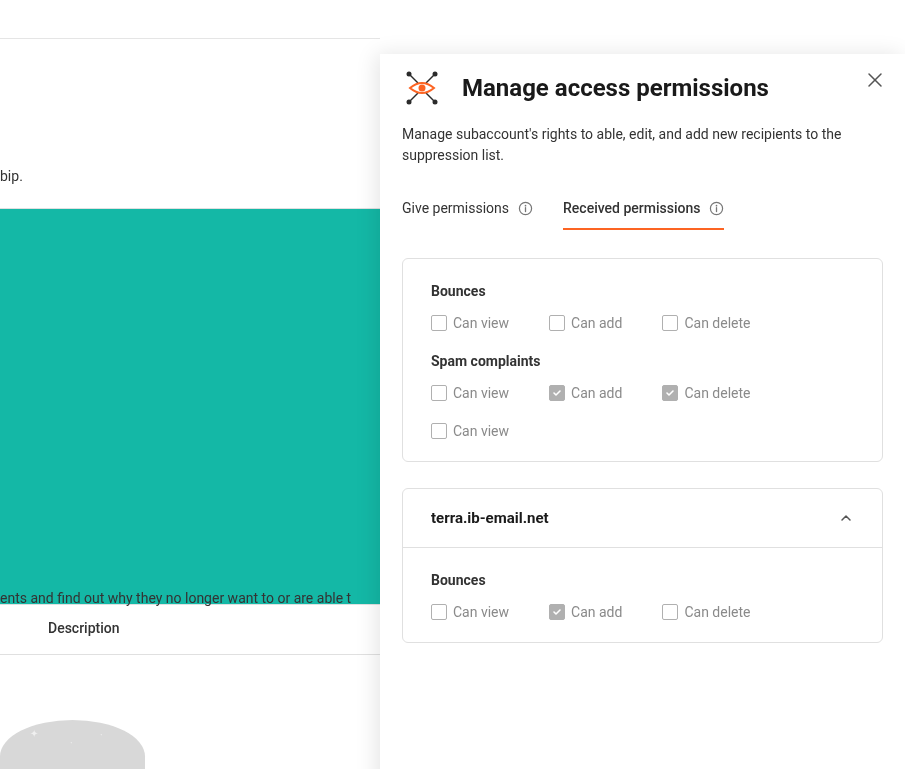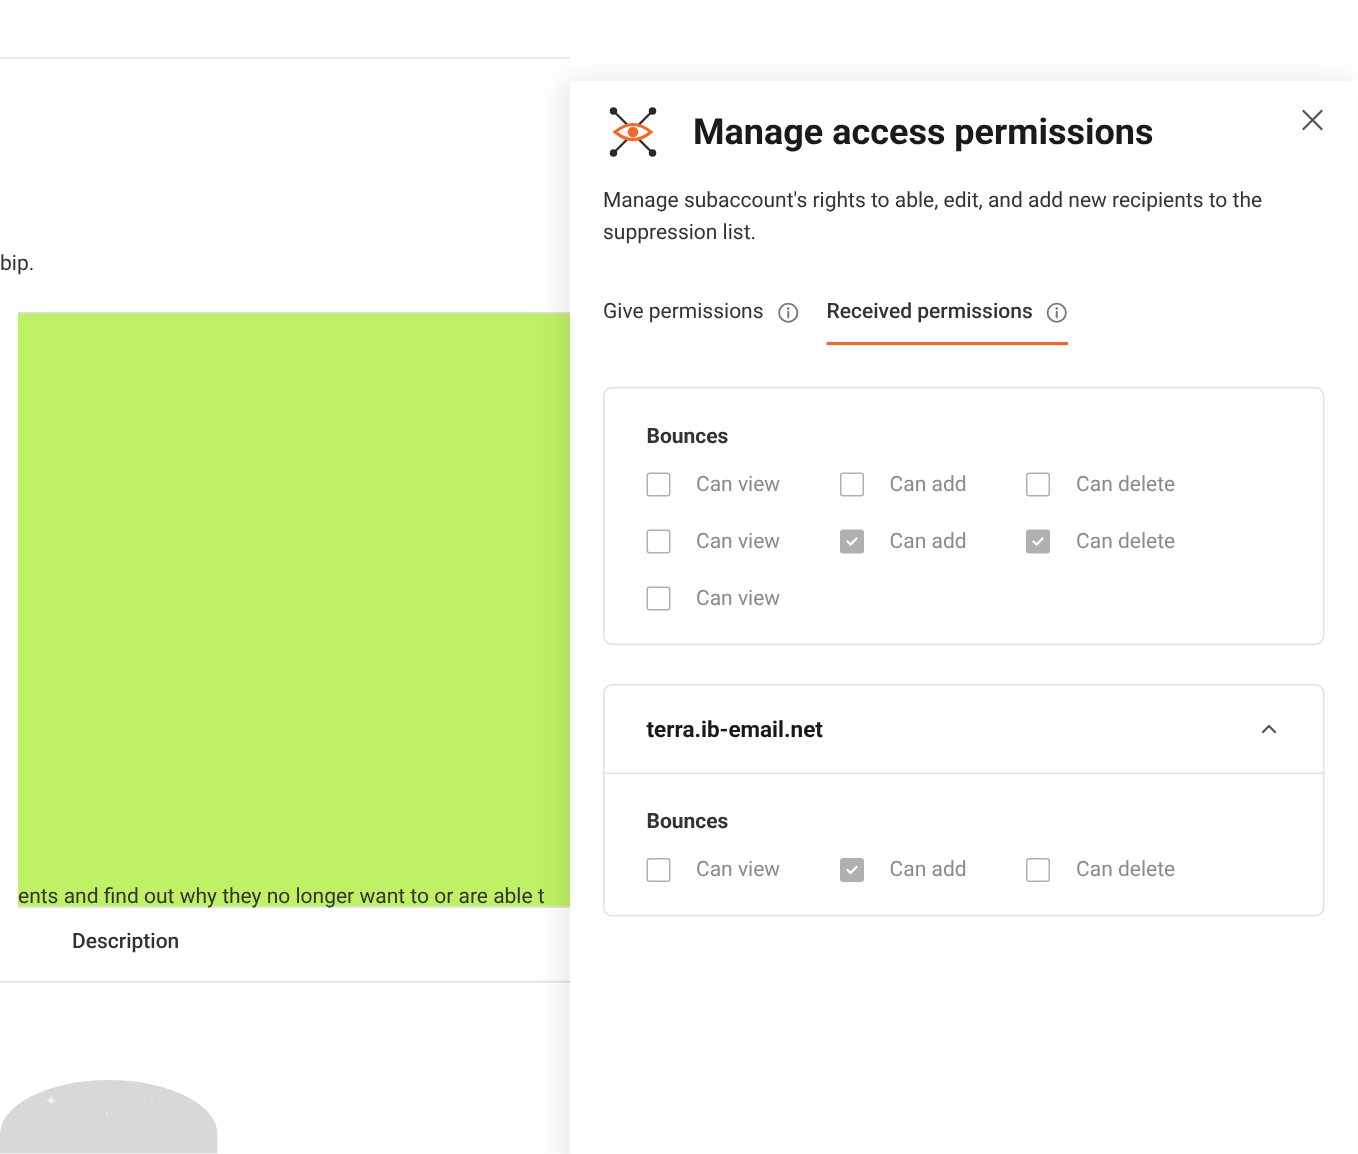--- a/index.html
+++ b/index.html
@@ -33,24 +33,24 @@
     .bg-frag1 {
       position: absolute;
       top: 168px;
       left: 0px;
       font-size: 14px;
       color: #333;
     }
     .bg-gray-panel {
       position: absolute;
       top: 208px;
-      left: 12px;
+      left: 0;
       width: 452px;
       height: 397px;
-      background: #bef264;
+      background: #14b8a6;
       border-top: 1px solid #e0e0e0;
       border-bottom: 1px solid #e0e0e0;
     }
     .bg-frag2 {
       position: absolute;
       top: 381px;
       left: 0px;
       font-size: 14px;
       color: #333;
       white-space: nowrap;
@@ -133,21 +133,21 @@
 
     .panel-subtitle {
       font-size: 14px;
       color: #333;
       line-height: 1.5;
       margin-bottom: 34px;
     }
 
     .tabs {
       display: flex;
-      gap: 18px;
+      gap: 30px;
       margin-bottom: 28px;
       align-items: center;
       text-align: center;
     }
     .tab {
       display: flex;
       align-items: center;
       gap: 8px;
       font-size: 14px;
       color: #333;
@@ -208,21 +208,21 @@
       color: #333;
       margin-bottom: 16px;
     }
     .perm-row {
       display: flex;
       gap: 40px;
     }
     .perm-item {
       display: flex;
       align-items: center;
-      gap: 17px;
+      gap: 6px;
     }
     .checkbox {
       width: 16px;
       height: 16px;
       border: 1.5px solid #b0b0b0;
       border-radius: 2px;
       display: inline-flex;
       align-items: center;
       justify-content: center;
       flex-shrink: 0;
@@ -322,20 +322,21 @@
             <span class="perm-label">Can add</span>
           </div>
           <div class="perm-item">
             <span class="checkbox"></span>
             <span class="perm-label">Can delete</span>
           </div>
         </div>
       </div>
 
       <div class="perm-section">
+        <div class="perm-heading">Spam complaints</div>
         <div class="perm-row">
           <div class="perm-item">
             <span class="checkbox"></span>
             <span class="perm-label">Can view</span>
           </div>
           <div class="perm-item">
             <span class="checkbox checked">
               <svg width="10" height="10" viewBox="0 0 10 10">
                   <polyline points="2,5 4,7 8,3" fill="none" stroke="#fff" stroke-width="1.6" stroke-linecap="round" stroke-linejoin="round"></polyline>
                 </svg>

